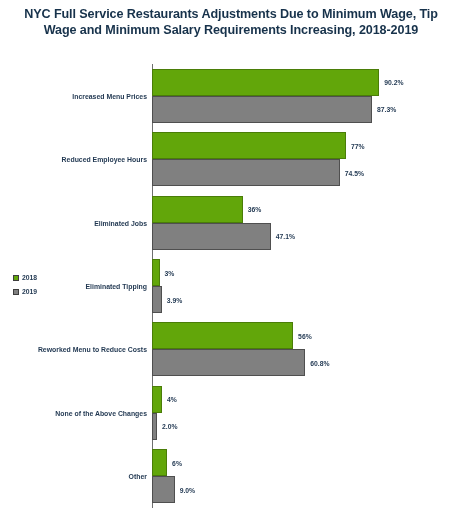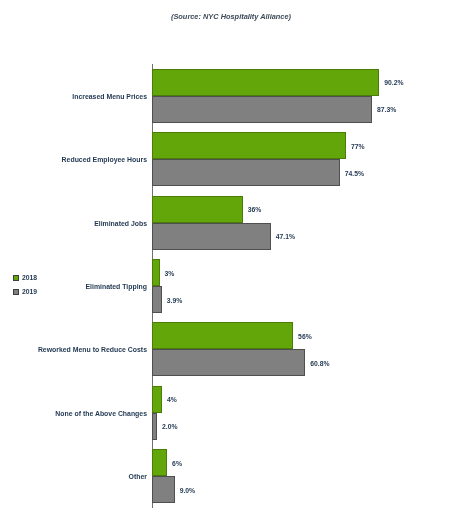--- a/index.html
+++ b/index.html
@@ -149,21 +149,21 @@
     font-weight: bold;
     color: #1f3650;
   }
 </style>
 </head>
 <body>
 
 <div id="chart-root">
 
   <div class="title-block">
-    <div class="chart-subtitle">(Source: NYC Hospitality Alliance)</div>
+    <div class="chart-title">NYC Full Service Restaurants Adjustments Due to Minimum Wage, Tip Wage and Minimum Salary Requirements Increasing, 2018-2019</div>
   </div>
 
   <div class="legend">
     <div class="legend-row">
       <span class="legend-swatch s2018"></span>
       <span class="legend-text">2018</span>
     </div>
     <div class="legend-row">
       <span class="legend-swatch s2019"></span>
       <span class="legend-text">2019</span>

